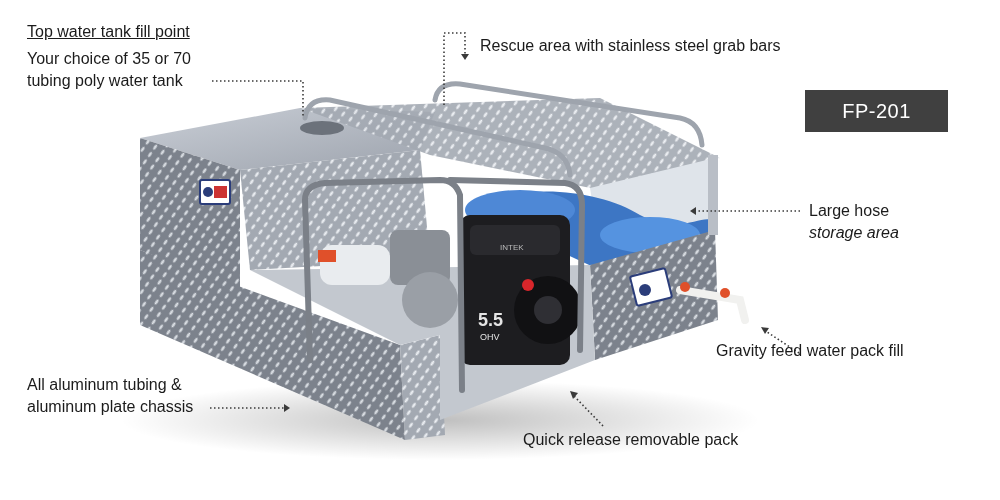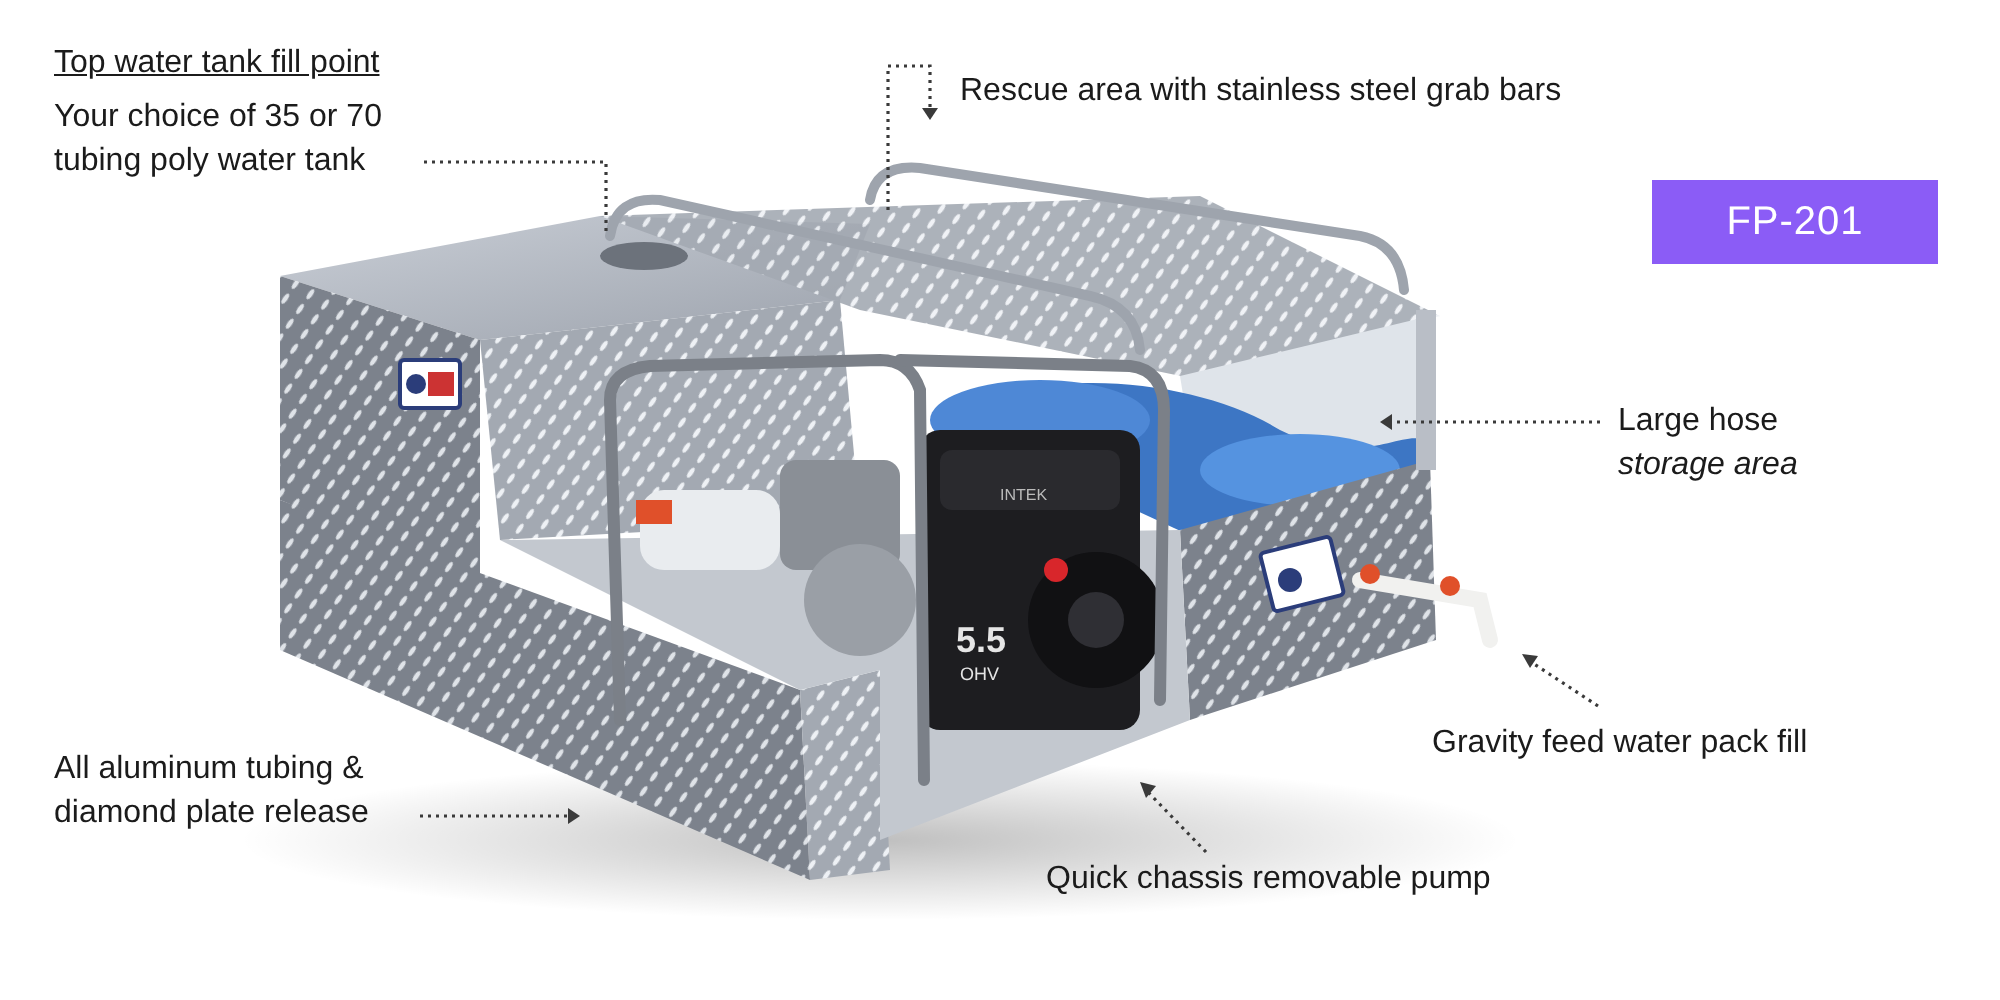--- a/index.html
+++ b/index.html
@@ -1,21 +1,21 @@
 <!DOCTYPE html>
 <html><head>
 <meta charset="utf-8">
 <style>
   html, body { margin: 0; padding: 0; background: #ffffff; }
   body { width: 1000px; height: 500px; position: relative; overflow: hidden;
          font-family: "Liberation Sans", "DejaVu Sans", sans-serif; color: #1b1b1b; }
   .label { position: absolute; font-size: 16px; line-height: 21px; color: #1b1b1b; white-space: nowrap; }
   .model-badge { position: absolute; left: 805px; top: 90px; width: 143px; height: 42px;
-                 background: #8b5cf6; color: #ffffff; font-size: 20px; display: flex;
-                 align-items: center; justify-content: center; letter-spacing: 0.5px; margin-left: 21px; }
+                 background: #404040; color: #ffffff; font-size: 20px; display: flex;
+                 align-items: center; justify-content: center; letter-spacing: 0.5px; }
   svg.product { position: absolute; left: 0; top: 0; }
   svg.callouts { position: absolute; left: 0; top: 0; pointer-events: none; }
 </style>
 </head>
 <body>
 
 <svg class="product" width="1000" height="500" viewBox="0 0 1000 500">
   <defs>
     <pattern id="diamond" width="9" height="9" patternUnits="userSpaceOnUse" patternTransform="rotate(35)">
       <rect width="9" height="9" fill="#a3a9b2"></rect>
@@ -130,18 +130,18 @@
 <div class="label" style="left:27px; top:48px;">Your choice of 35 or 70</div>
 <div class="label" style="left:27px; top:70px;">tubing poly water tank</div>
 
 <div class="label" style="left:480px; top:35px;">Rescue area with stainless steel grab bars</div>
 
 <div class="model-badge">FP-201</div>
 
 <div class="label" style="left:809px; top:200px;">Large hose</div>
 <div class="label" style="left:809px; top:222px;font-style:italic;">storage area</div>
 
-<div class="label" style="left:716px; top:361px;text-align:right;">Gravity feed water pack fill</div>
+<div class="label" style="left:716px; top:340px;text-align:right;">Gravity feed water pack fill</div>
 
 <div class="label" style="left:27px; top:374px;">All aluminum tubing &amp;</div>
-<div class="label" style="left:27px; top:396px;">diamond plate release</div>
+<div class="label" style="left:27px; top:396px;">aluminum plate chassis</div>
 
-<div class="label" style="left:523px; top:429px;">Quick chassis removable pump</div>
+<div class="label" style="left:523px; top:429px;">Quick release removable pack</div>
 
 </body></html>

